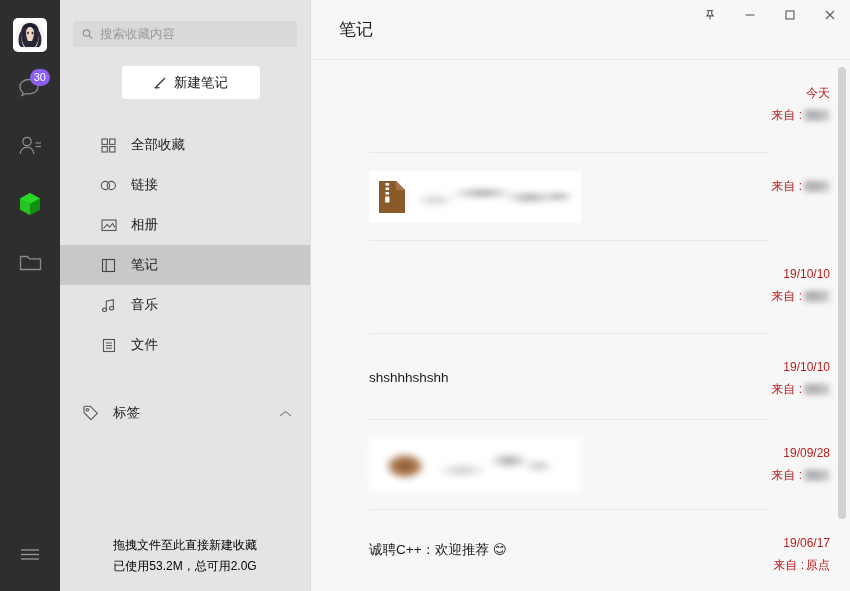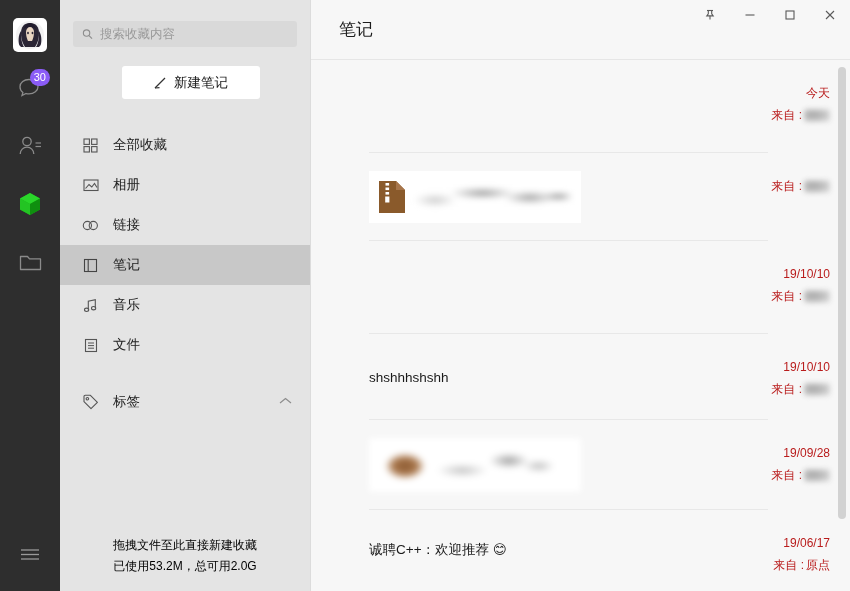--- a/index.html
+++ b/index.html
@@ -101,33 +101,33 @@
     cursor: pointer;
     font-size: 13.5px;
     color: #1a1a1a;
     font-family: "Liberation Sans", "DejaVu Sans", sans-serif;
   }
 
   .navlist { margin-top: 26px; }
   .nav-item {
     height: 40px;
     display: flex; align-items: center;
-    padding-left: 22px;
+    padding-left: 40px;
     gap: 14px;
     cursor: pointer;
     color: #222;
     font-size: 13.5px;
   }
   .nav-item.active { background: #c8c8c8; }
   .nav-icon { width: 17px; height: 17px; display: flex; align-items: center; justify-content: center; }
 
   .tags-row {
     margin-top: 28px;
     height: 40px;
-    display: flex; 
+    display: flex; align-items: center;
     padding: 0 18px 0 22px;
     gap: 14px;
     cursor: pointer;
     color: #222;
     font-size: 13.5px;
   }
   .tags-row .chev { margin-left: auto; }
 
   .sidebar-footer {
     position: absolute;
@@ -362,36 +362,36 @@
             <rect x="8.6" y="1" width="5.4" height="5.4" fill="none" stroke="#555" stroke-width="1.1"></rect>
             <rect x="1" y="8.6" width="5.4" height="5.4" fill="none" stroke="#555" stroke-width="1.1"></rect>
             <rect x="8.6" y="8.6" width="5.4" height="5.4" fill="none" stroke="#555" stroke-width="1.1"></rect>
           </svg>
         </span>
         <span>全部收藏</span>
       </div>
 
       <div class="nav-item">
         <span class="nav-icon">
+          <svg width="17" height="13" viewBox="0 0 17 13">
+            <circle cx="5.4" cy="6.5" r="4.1" fill="none" stroke="#555" stroke-width="1.1"></circle>
+            <circle cx="11.3" cy="6.5" r="4.1" fill="none" stroke="#555" stroke-width="1.1"></circle>
+          </svg>
+        </span>
+        <span>链接</span>
+      </div>
+
+      <div class="nav-item">
+        <span class="nav-icon">
           <svg width="16" height="14" viewBox="0 0 16 14">
             <rect x="1" y="2" width="14" height="10.5" fill="none" stroke="#555" stroke-width="1.1"></rect>
             <polyline points="2.5,10.5 6,6.5 8.8,9 11.5,5.5 14,9.5" fill="none" stroke="#555" stroke-width="1.1"></polyline>
           </svg>
         </span>
         <span>相册</span>
-      </div>
-
-      <div class="nav-item">
-        <span class="nav-icon">
-          <svg width="17" height="13" viewBox="0 0 17 13">
-            <circle cx="5.4" cy="6.5" r="4.1" fill="none" stroke="#555" stroke-width="1.1"></circle>
-            <circle cx="11.3" cy="6.5" r="4.1" fill="none" stroke="#555" stroke-width="1.1"></circle>
-          </svg>
-        </span>
-        <span>链接</span>
       </div>
 
       <div class="nav-item active">
         <span class="nav-icon">
           <svg width="15" height="15" viewBox="0 0 15 15">
             <rect x="1.5" y="1.5" width="12" height="12" fill="none" stroke="#444" stroke-width="1.1"></rect>
             <line x1="5.2" y1="1.5" x2="5.2" y2="13.5" stroke="#444" stroke-width="1.1"></line>
           </svg>
         </span>
         <span>笔记</span>

